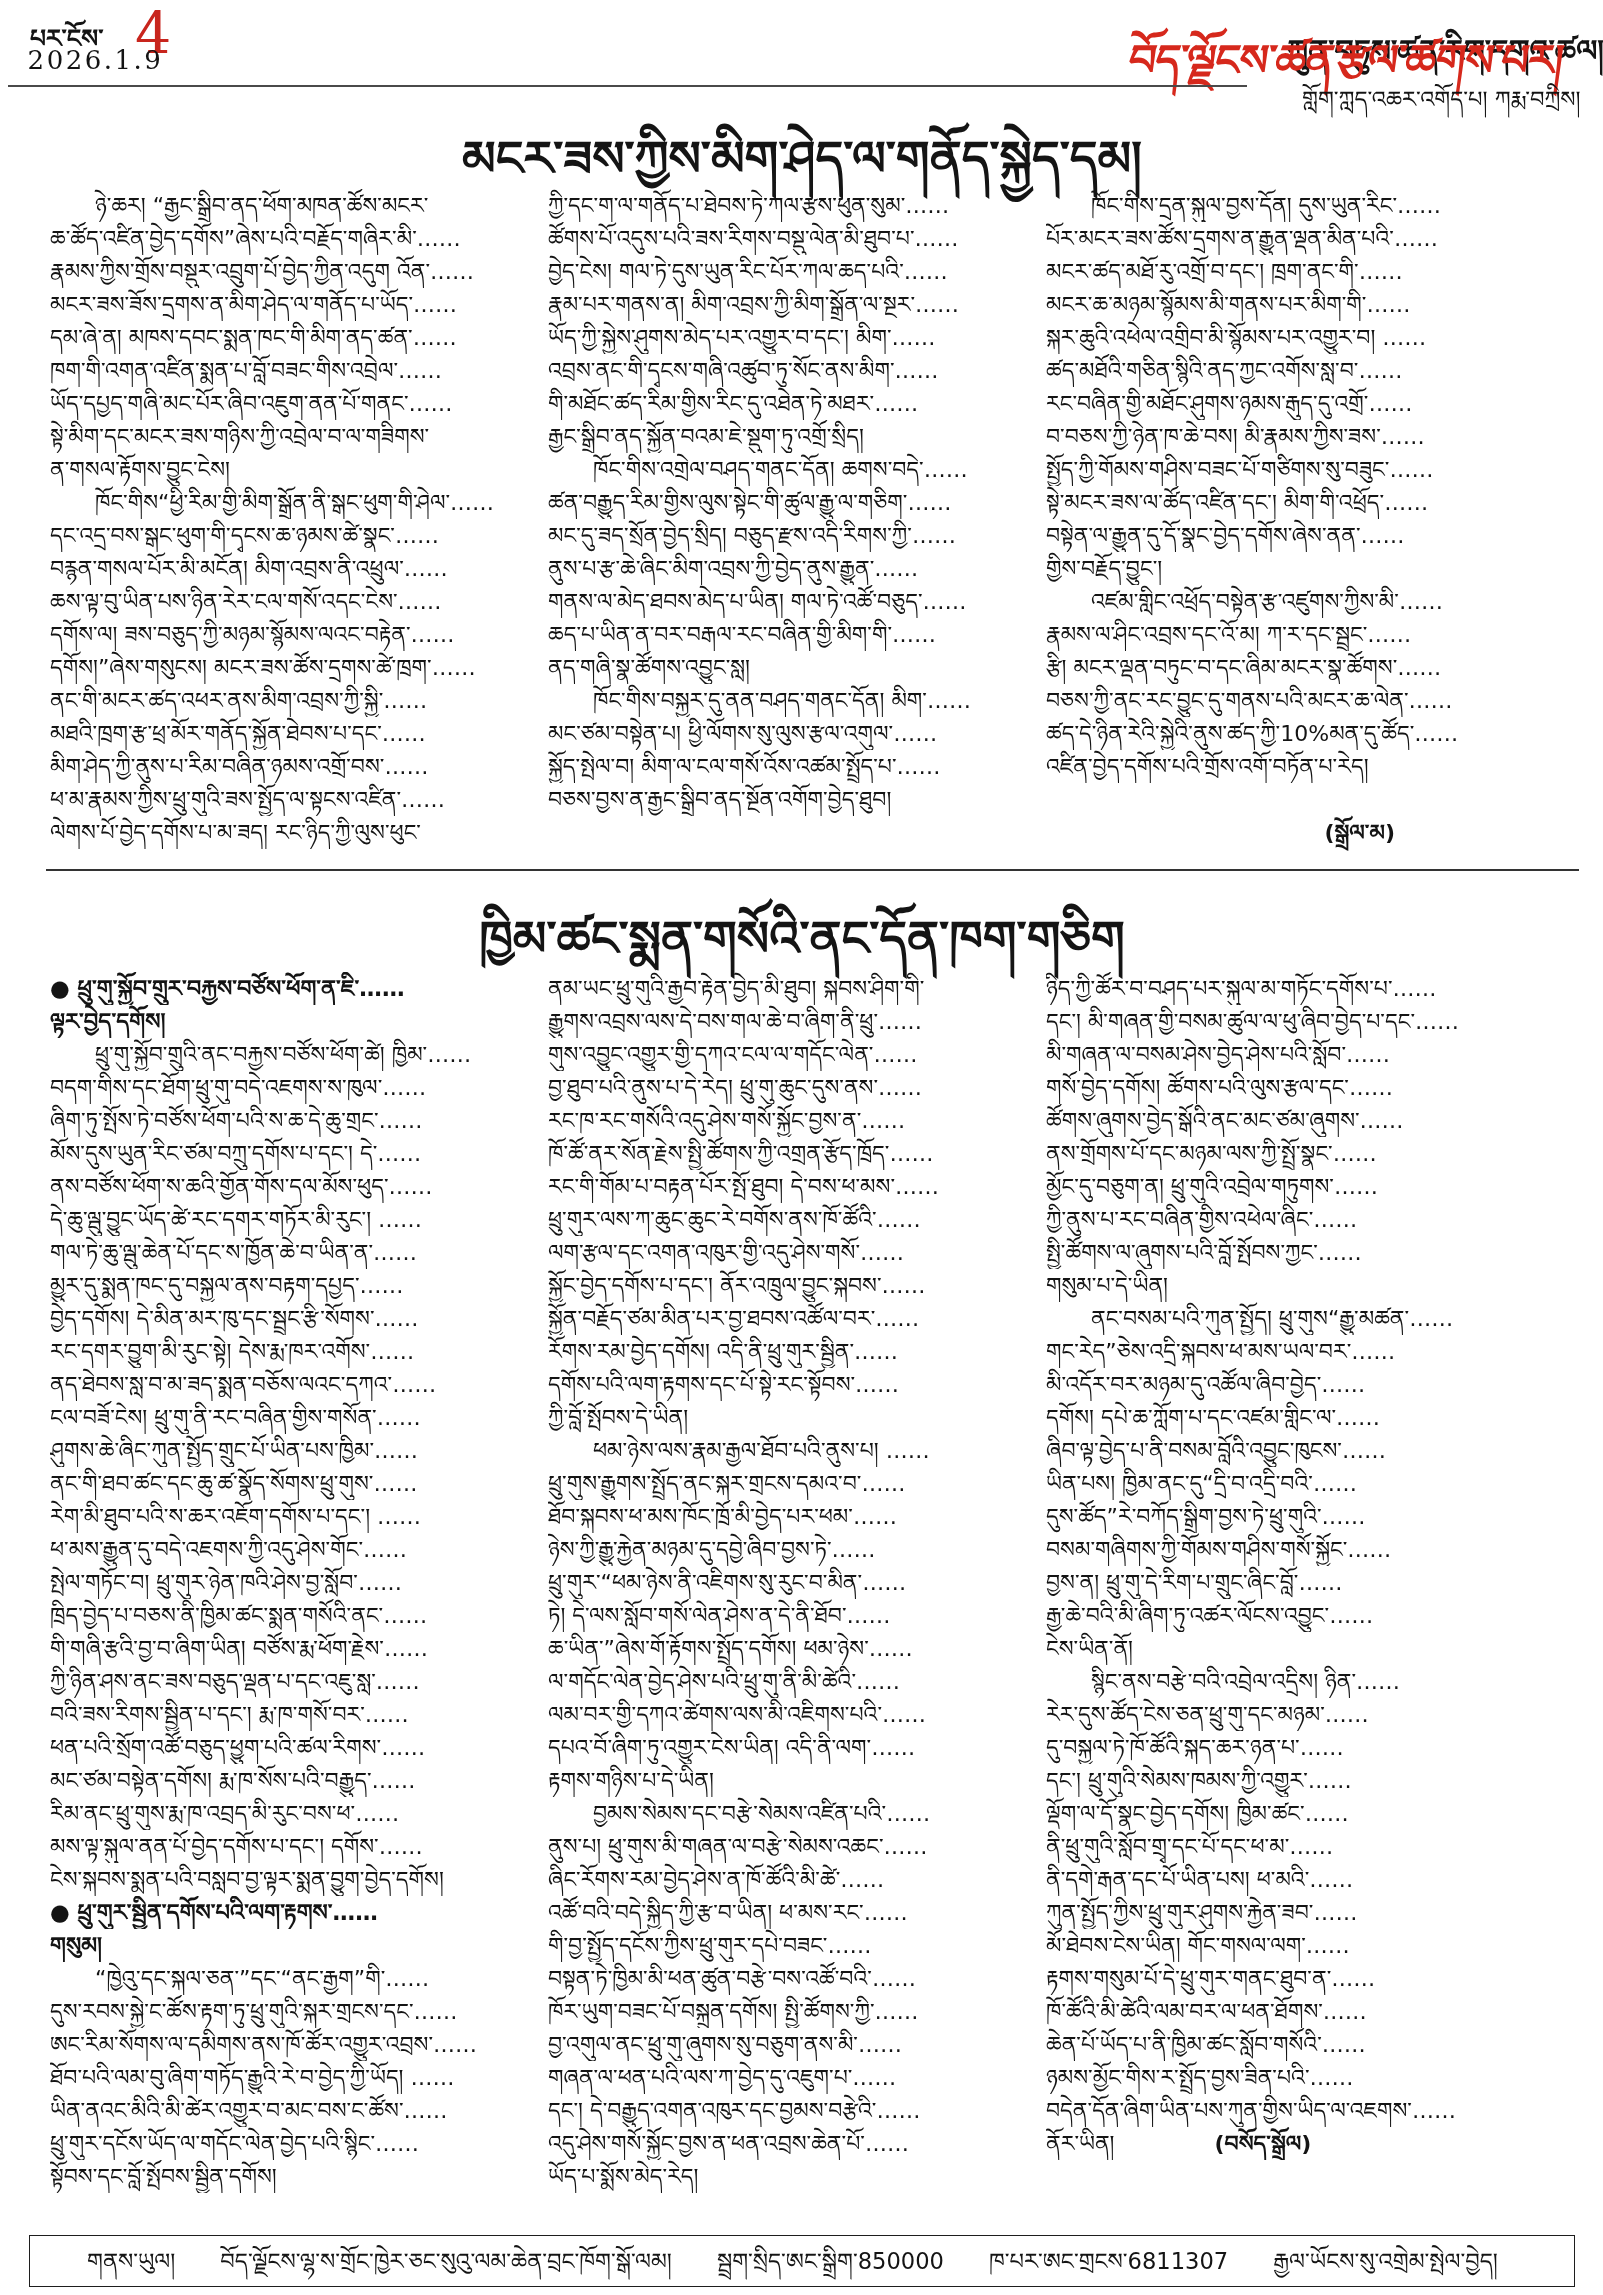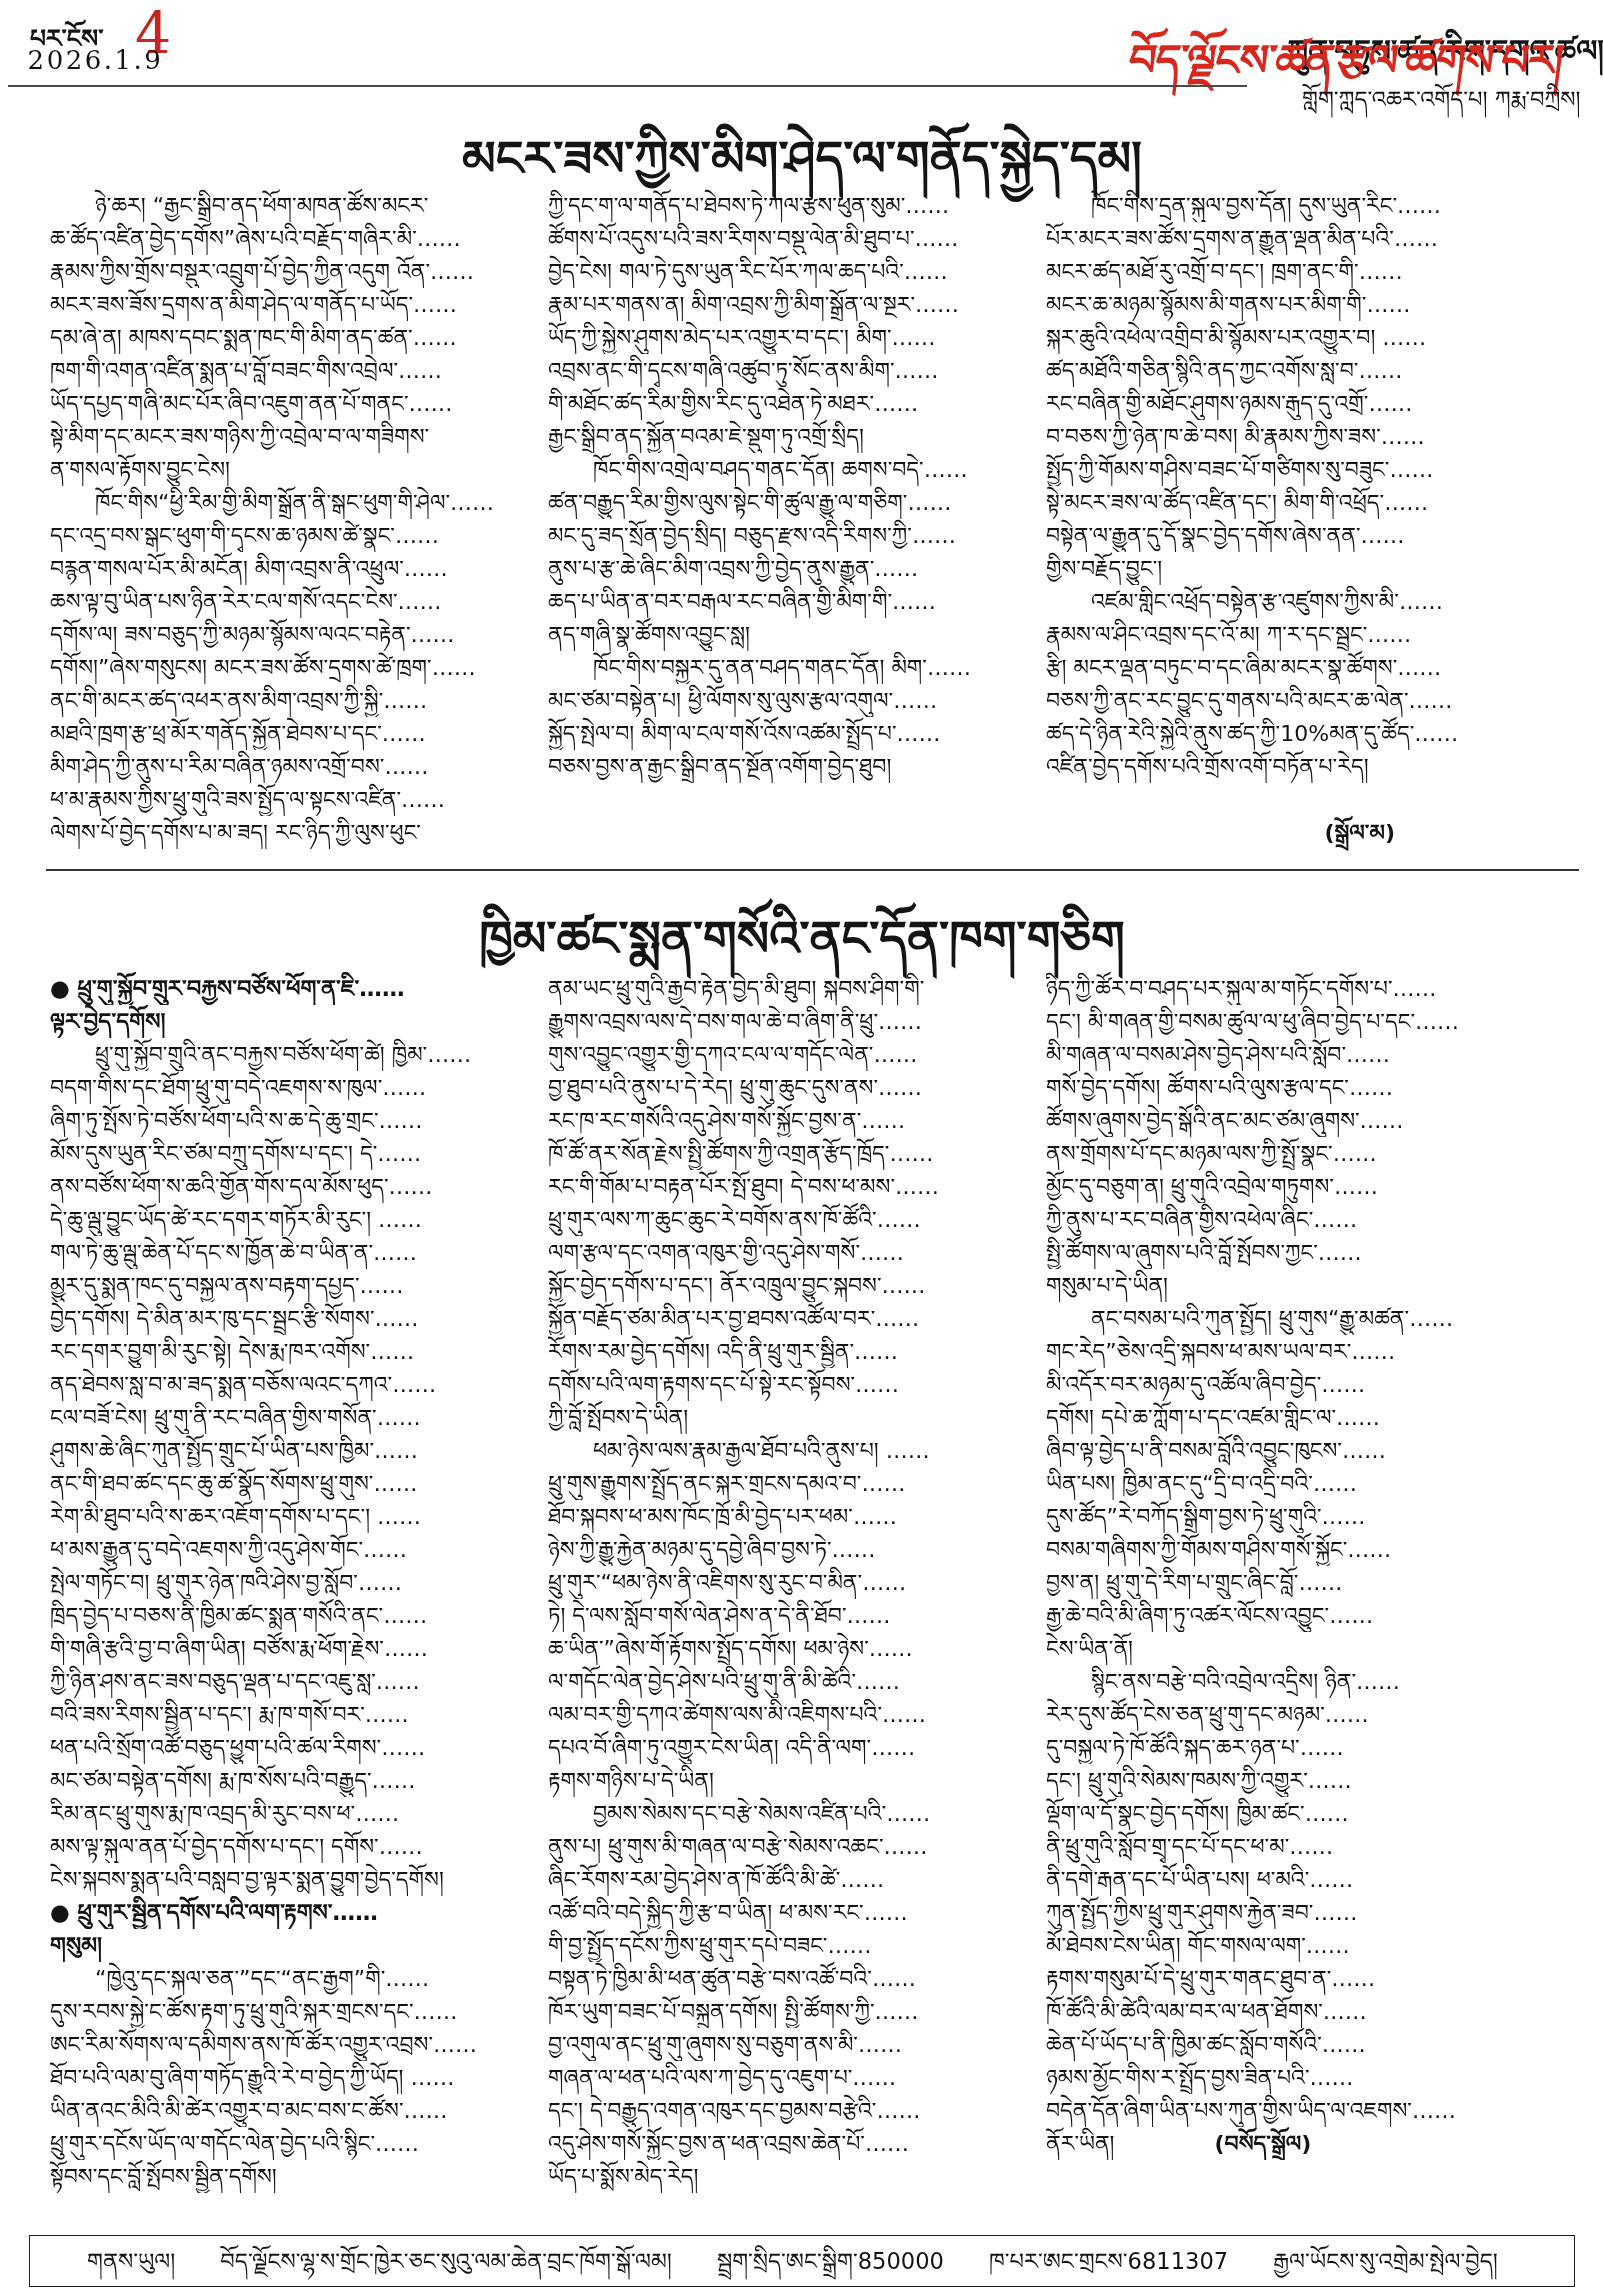--- a/index.html
+++ b/index.html
@@ -83,20 +83,21 @@
       <div class="line">བྱེད་ངེས། གལ་ཏེ་དུས་ཡུན་རིང་པོར་ཀལ་ཆད་པའི་……</div>
       <div class="line">རྣམ་པར་གནས་ན། མིག་འབྲས་ཀྱི་མིག་སྒྲོན་ལ་སྔར་……</div>
       <div class="line">ཡོད་ཀྱི་སྐྱེས་ཤུགས་མེད་པར་འགྱུར་བ་དང་། མིག་……</div>
       <div class="line">འབྲས་ནང་གི་དྭངས་གཞི་འཚུབ་ཏུ་སོང་ནས་མིག་……</div>
       <div class="line">གི་མཐོང་ཚད་རིམ་གྱིས་རིང་དུ་འཐེན་ཏེ་མཐར་……</div>
       <div class="line">རྒྱང་སྒྲིབ་ནད་སྐྱོན་བའམ་ཇེ་སྡུག་ཏུ་འགྲོ་སྲིད།</div>
       <div class="line indent">ཁོང་གིས་འགྲེལ་བཤད་གནང་དོན། ཆགས་བདེ་……</div>
       <div class="line">ཚན་བརྒྱུད་རིམ་གྱིས་ལུས་སྟེང་གི་ཚུལ་རྒྱུ་ལ་གཅིག་……</div>
       <div class="line">མང་དུ་ཟད་སྲོན་བྱེད་སྲིད། བཅུད་རྫས་འདི་རིགས་ཀྱི་……</div>
       <div class="line">ནུས་པ་རྩ་ཆེ་ཞིང་མིག་འབྲས་ཀྱི་བྱེད་ནུས་རྒྱུན་……</div>
+      <div class="line">གནས་ལ་མེད་ཐབས་མེད་པ་ཡིན། གལ་ཏེ་འཚོ་བཅུད་……</div>
       <div class="line">ཆད་པ་ཡིན་ན་བར་བརྒལ་རང་བཞིན་གྱི་མིག་གི་……</div>
       <div class="line">ནད་གཞི་སྣ་ཚོགས་འབྱུང་སླ།</div>
       <div class="line indent">ཁོང་གིས་བསྐྱར་དུ་ནན་བཤད་གནང་དོན། མིག་……</div>
       <div class="line">མང་ཙམ་བསྟེན་པ། ཕྱི་ལོགས་སུ་ལུས་རྩལ་འགུལ་……</div>
       <div class="line">སྐྱོད་སྤེལ་བ། མིག་ལ་ངལ་གསོ་འོས་འཚམ་སྤྲོད་པ་……</div>
       <div class="line">བཅས་བྱས་ན་རྒྱང་སྒྲིབ་ནད་སྔོན་འགོག་བྱེད་ཐུབ།</div>
     </div>
   <div class="col">
       <div class="line indent">ཁོང་གིས་དྲན་སྐུལ་བྱས་དོན། དུས་ཡུན་རིང་……</div>
       <div class="line">པོར་མངར་ཟས་ཚོས་དྲགས་ན་རྒྱུན་ལྡན་མིན་པའི་……</div>

